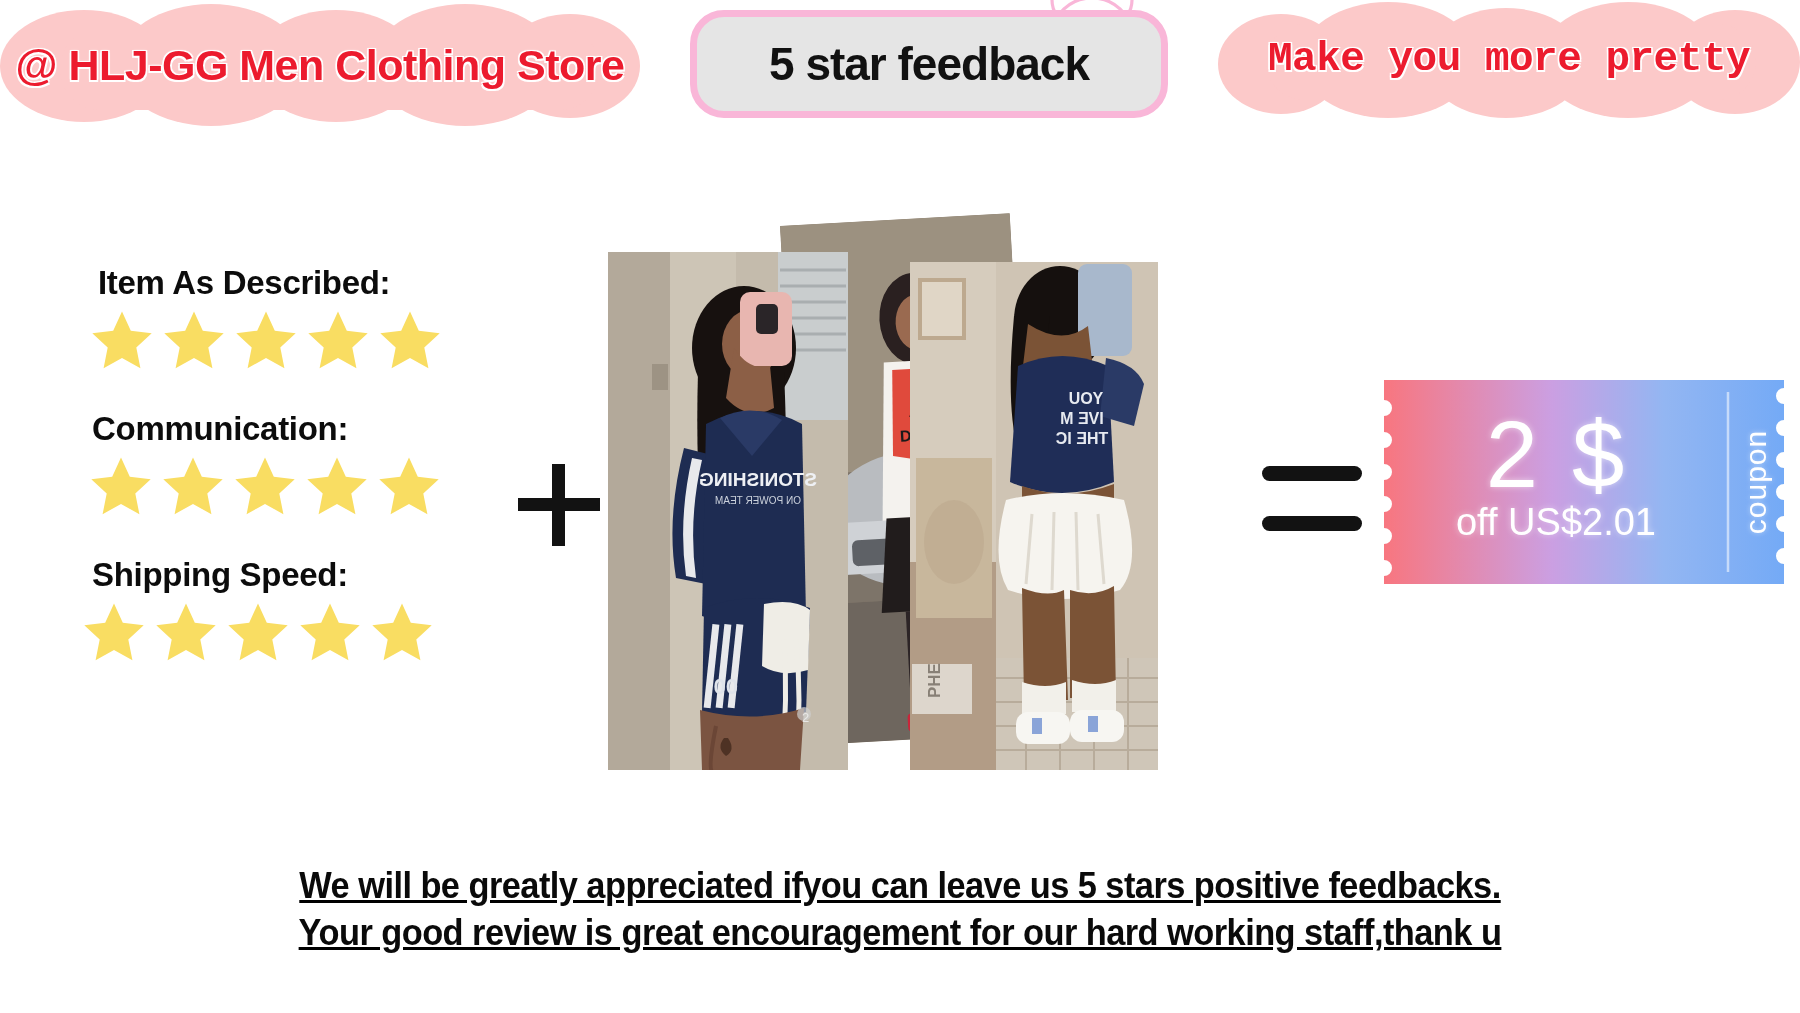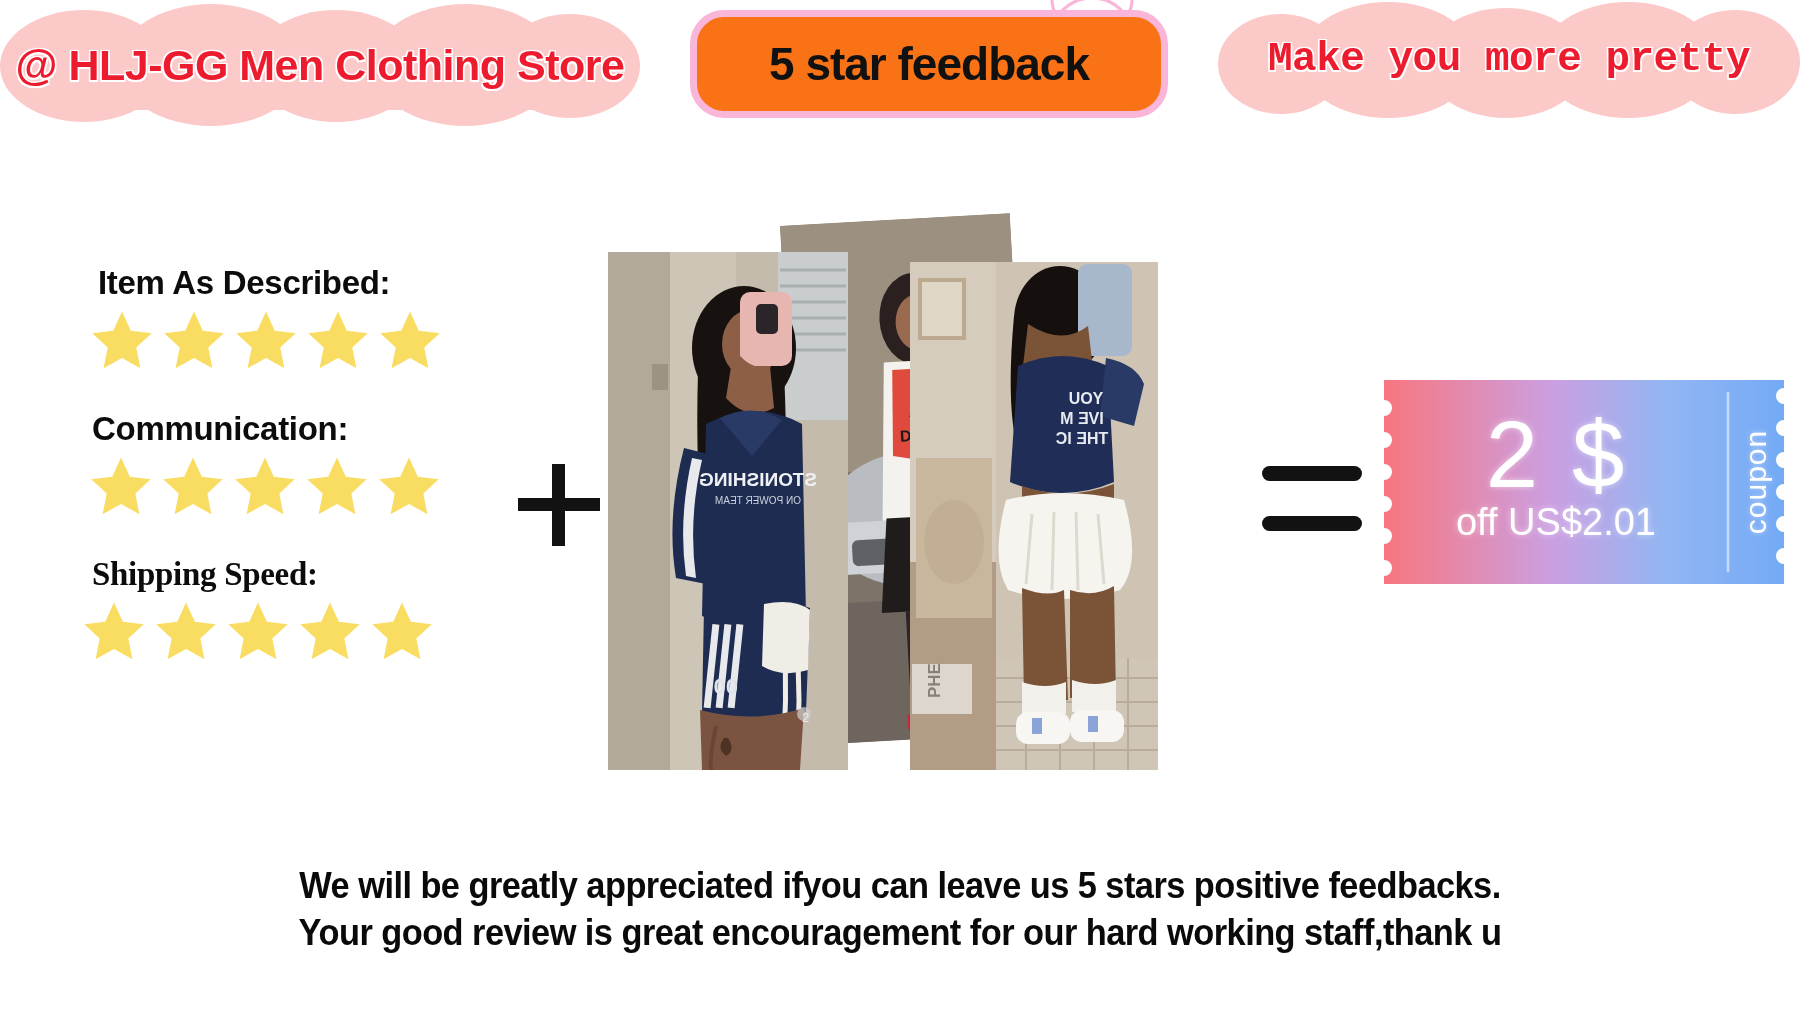--- a/index.html
+++ b/index.html
@@ -33,21 +33,21 @@
   #banner-left .blob-text{font-size:43px;}
 
   
   #banner-right{left:1218px;top:0px;width:582px;height:118px;}
   #banner-right .blob-text{font-size:41px;font-family:Liberation Mono, monospace;}
 
   
   #bubble-wrap{position:absolute;left:680px;top:2px;width:500px;height:148px;}
   #bubble{
     position:absolute;left:10px;top:8px;width:478px;height:108px;
-    border:7px solid #f9b6d8;border-radius:34px;background:#f97316;
+    border:7px solid #f9b6d8;border-radius:34px;background:#e5e5e5;
     box-sizing:border-box;z-index:3;
     display:flex;align-items:center;justify-content:center;
   }
   #bubble-text{
     font-size:46px;font-weight:bold;color:#111;white-space:nowrap;letter-spacing:-1px;
   }
   #bubble-tail{
     position:absolute;left:24px;top:104px;width:0;height:0;z-index:3;
     border-left:7px solid transparent;
   }
@@ -57,21 +57,21 @@
   .rating-block{position:absolute;}
   .rating-label{
     font-size:33px;font-weight:bold;color:#0c0c0c;white-space:nowrap;letter-spacing:-0.3px;
   }
   .stars{display:flex;gap:4px;margin-top:5px;}
   .star{width:68px;height:66px;display:block;}
 
   #rate-0{left:98px;top:264px;}
   #rate-1{left:92px;top:410px;}
   #rate-1 .stars{margin-left:-5px;}
-  #rate-2{left:92px;top:556px;font-family:Liberation Serif, serif;}
+  #rate-2{left:92px;top:556px;}
   #rate-2 .stars{margin-left:-12px;}
   #rate-0 .stars{margin-left:-10px;}
 
   
   #plus-sign{position:absolute;left:518px;top:462px;width:82px;height:86px;}
   #equals-sign{position:absolute;left:1262px;top:460px;width:100px;height:80px;}
 
   
   #collage{position:absolute;left:600px;top:228px;width:660px;height:545px;}
   .photo{position:absolute;overflow:hidden;background:#b9b0a4;}
@@ -105,21 +105,21 @@
     position:absolute;right:8px;top:0;height:204px;width:56px;z-index:3;
     display:flex;align-items:center;justify-content:center;pointer-events:none;
   }
   #coupon-side span{
     font-size:30px;color:#ffffff;letter-spacing:1px;
     transform:rotate(90deg) scale(-1,-1);white-space:nowrap;
     text-shadow:0 0 5px rgba(255,255,255,.5);
   }
 
   
-  #footer{position:absolute;left:0;top:862px;width:1800px;text-align:center;}
+  #footer{position:absolute;left:0;top:862px;width:1800px;text-align:center;text-decoration:underline;}
   .foot-line{
     font-family:"Liberation Sans Narrow","Liberation Sans",sans-serif;
     font-size:37px;font-weight:bold;color:#0a0a0a;letter-spacing:-0.6px;
     line-height:1.28;transform:scaleX(0.93);
   }
 </style>
 </head>
 <body>
 
 <div id="stage">

